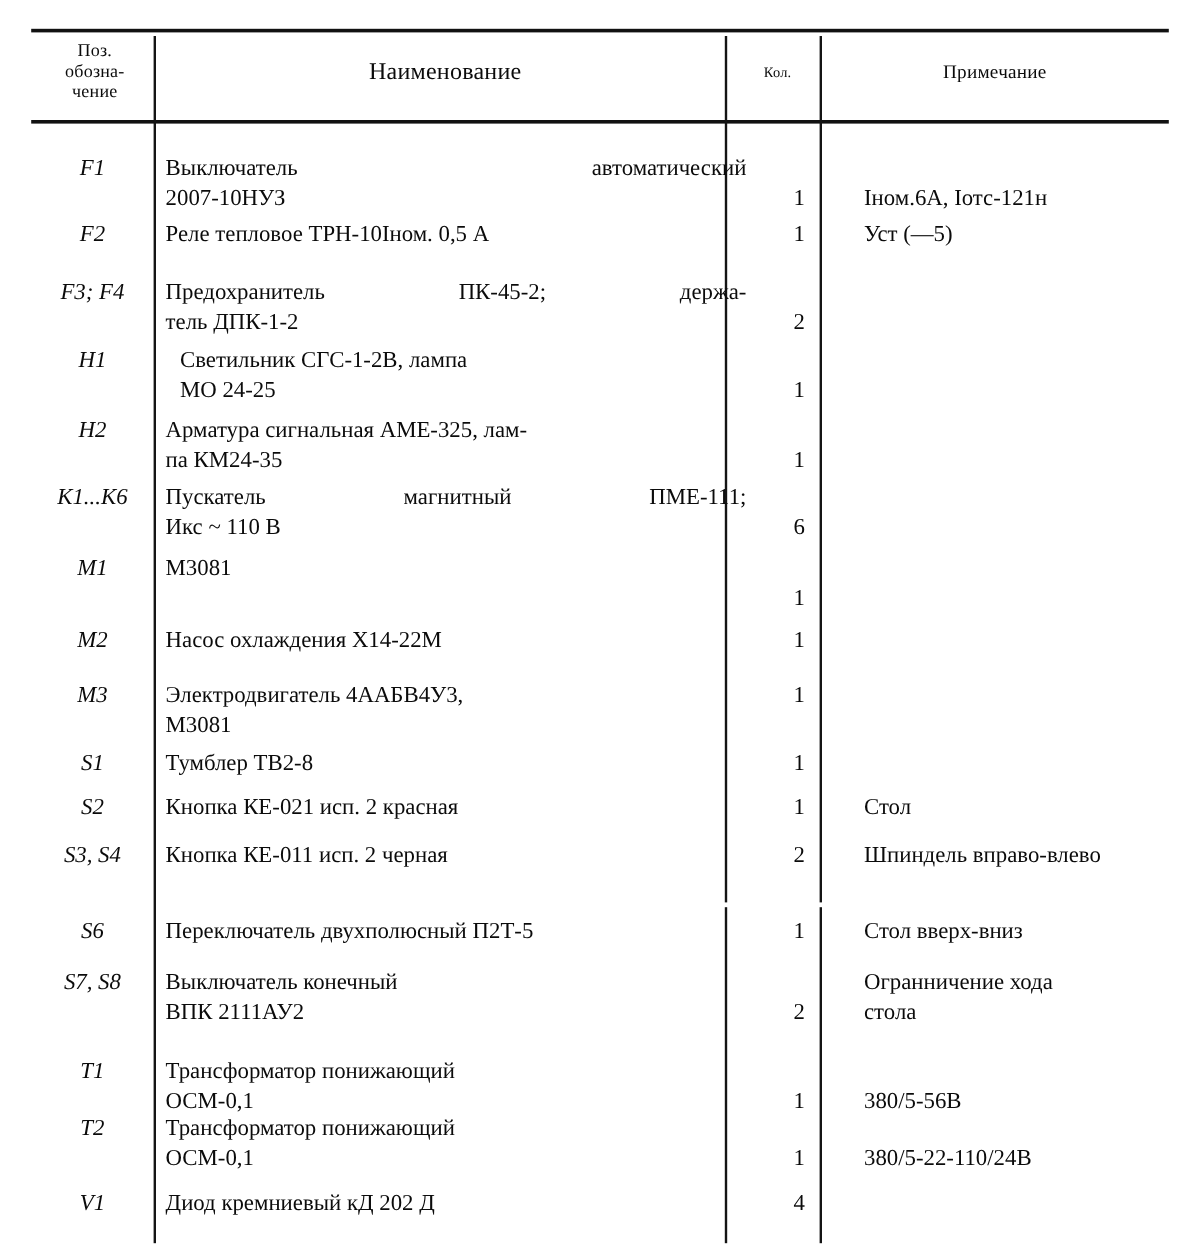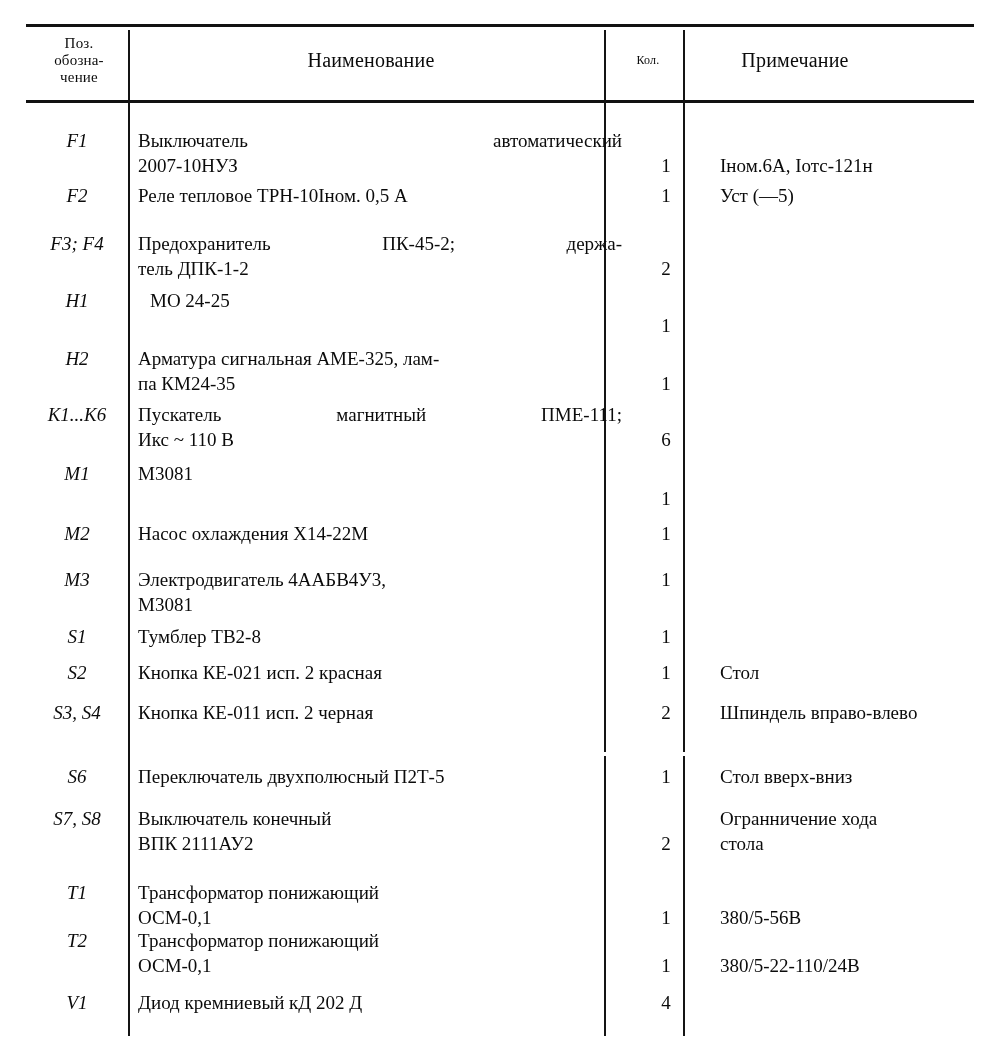--- a/index.html
+++ b/index.html
@@ -54,21 +54,21 @@
   .th {
     position: absolute;
     text-align: center;
     font-size: 15px;
     line-height: 17px;
     letter-spacing: .2px;
   }
   .th-pos   { left: 4px;   top: 5px;  width: 98px; }
   .th-name  { left: 110px; top: 22px; width: 470px; font-size: 20px; }
   .th-qty   { left: 586px; top: 22px; width: 72px; font-size: 12px; }
-  .th-note  { left: 629px; top: 22px; width: 280px; font-size: 20px; }
+  .th-note  { left: 663px; top: 22px; width: 280px; font-size: 16px; }
 
   
   .row {
     position: absolute;
     left: 26px;
     width: 948px;
   }
   .c-pos {
     position: absolute;
     left: 0; width: 102px;
@@ -165,20 +165,21 @@
         <div class="c-pos">F3; F4</div>
         <div class="c-name">
           <span class="just">Предохранитель    ПК-45-2;    держа-</span>
           <span class="ln">тель ДПК-1-2</span>
         </div>
         <div class="c-qty" style="top: 25px;">2</div>
       </div>
       <div class="row" style="top: 288px;">
         <div class="c-pos">H1</div>
         <div class="c-name indent">
+          <span class="ln">Светильник СГС-1-2В, лампа</span>
           <span class="ln">МО 24-25</span>
         </div>
         <div class="c-qty" style="top: 25px;">1</div>
       </div>
       <div class="row" style="top: 346px;">
         <div class="c-pos">H2</div>
         <div class="c-name">
           <span class="ln">Арматура сигнальная АМЕ-325, лам-</span>
           <span class="ln">па КМ24-35</span>
         </div>

